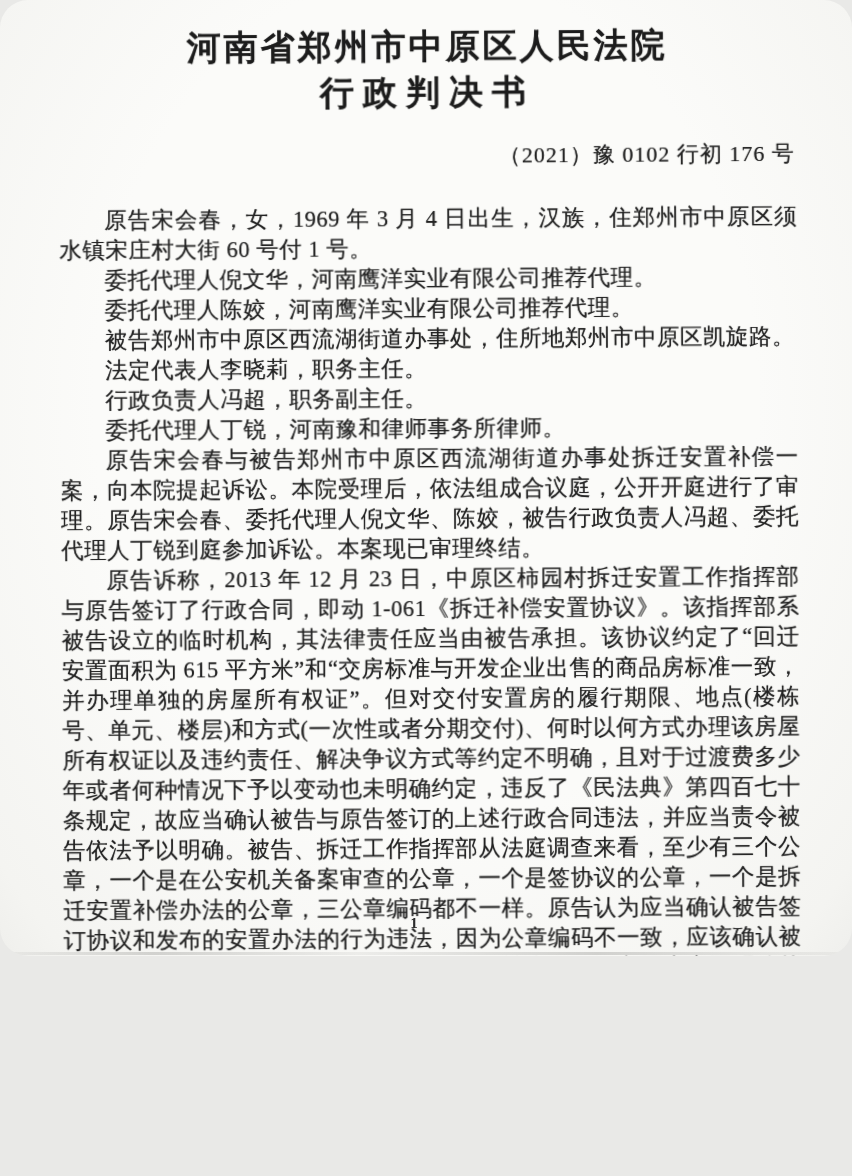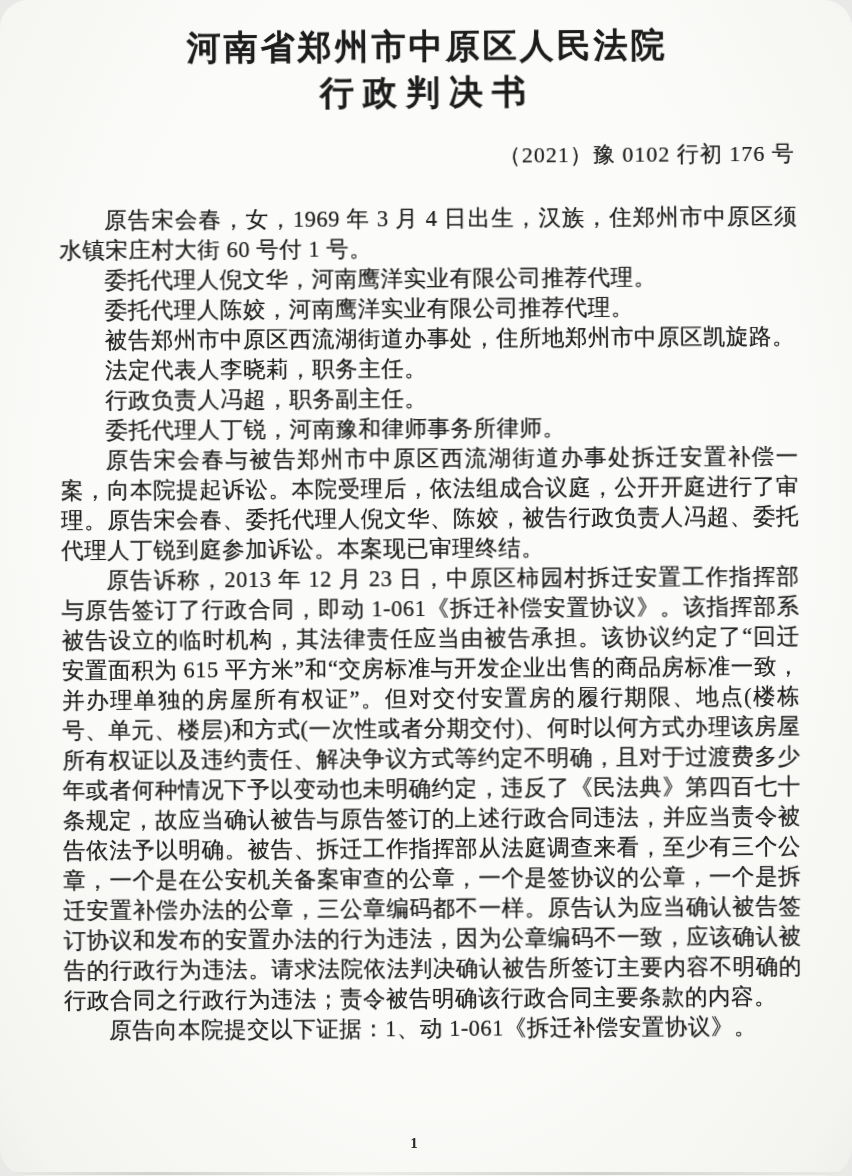--- a/index.html
+++ b/index.html
@@ -3,21 +3,21 @@
 <meta charset="utf-8">
 <style>
   html, body {
     margin: 0;
     padding: 0;
     background: #e9e9e7;
   }
   .page {
     position: relative;
     width: 852px;
-    height: 1176px;
+    height: 956px;
     margin: 0 auto;
     background: radial-gradient(ellipse at 50% 42%, #fbfbf9 55%, #f4f4f1 92%, #efefec 100%);
     overflow: hidden;
     font-family: "Liberation Serif", "DejaVu Serif", serif;
     color: #242424;
     border-radius: 28px;
   }
   .scan-content {
     position: absolute;
     left: 58px;

